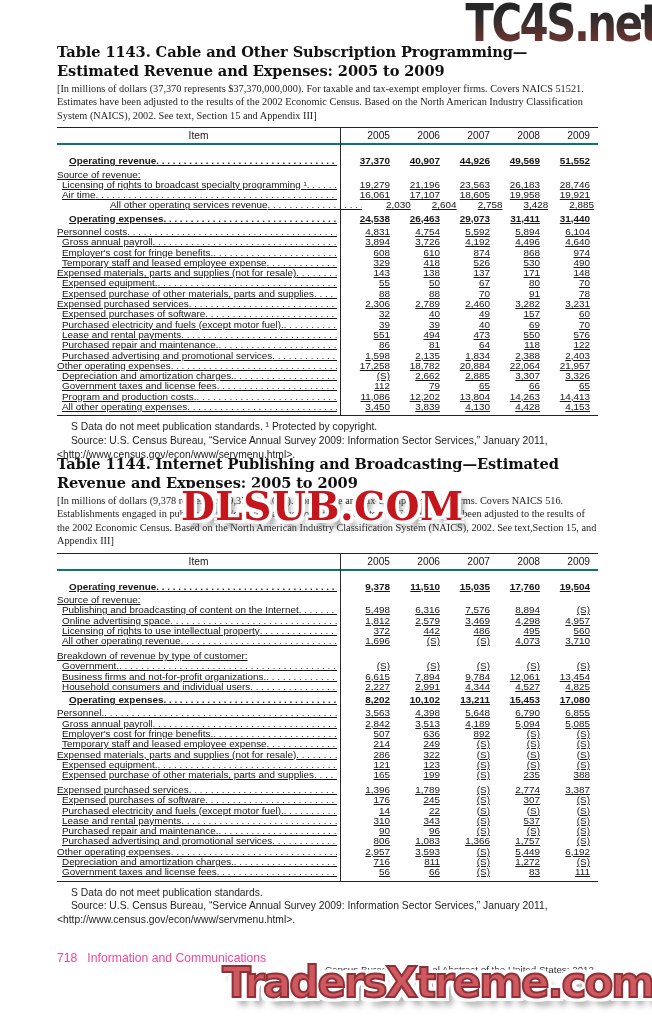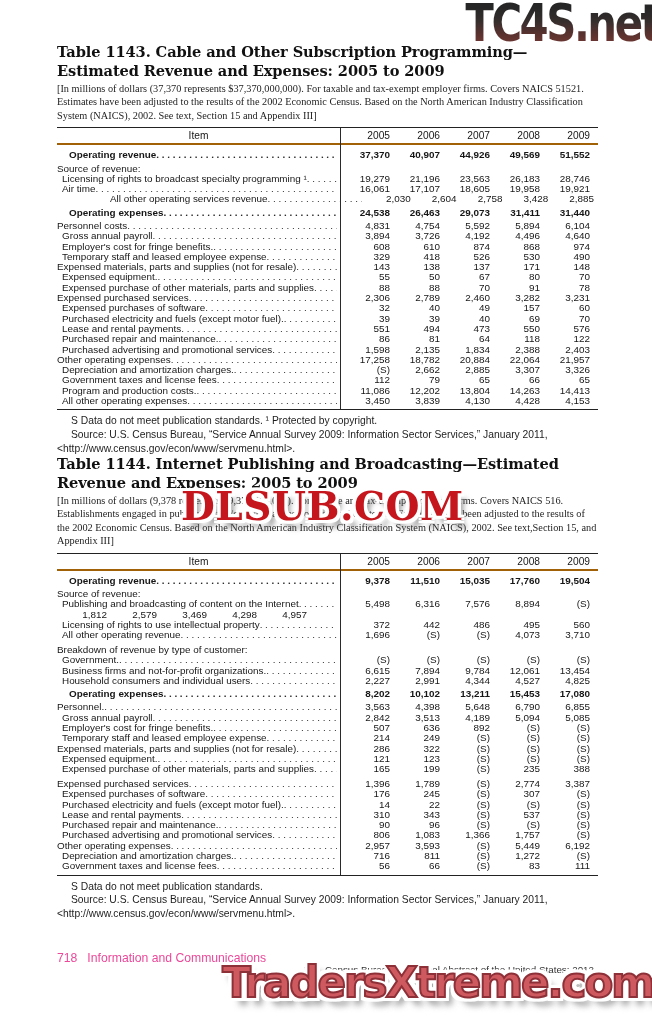--- a/index.html
+++ b/index.html
@@ -18,24 +18,24 @@
   .intro { margin-top:2px; font-size:10.3px; line-height:13.4px; color:#1d1d1d;font-family:Liberation Serif, serif; }
 
   .stat-table {
     position:relative; margin-top:5px;
     border-top:1.5px solid #222; border-bottom:1.7px solid #222;
     font-size:9.9px; color:#161616;
   }
   .stat-table::before {
     content:""; position:absolute; left:283px; top:0; bottom:0; width:1px; background:#2a2a2a;
   }
-  .thead { display:flex; border-bottom:2px solid #a16207; padding:2px 4px 2px 0; font-size:10.2px; }
+  .thead { display:flex; border-bottom:2px solid #0f766e; padding:2px 4px 2px 0; font-size:10.2px; }
   .thead .item-h { width:283px; text-align:center; }
   .thead .yh { width:50px; text-align:right; }
-  .tbody { padding:2px 0 3px 0; }
+  .tbody { padding:8px 0 3px 0;text-decoration:underline; }
   .trow { display:flex; align-items:baseline; line-height:10.3px; padding-right:4px; }
   .trow .lbl { width:283px; display:flex; align-items:baseline; overflow:hidden; padding-right:3px; }
   .trow .ltext { white-space:nowrap; }
   .trow .dots { flex:1; overflow:hidden; white-space:nowrap; color:#2b2b2b; }
   .trow .dots::after { content:" . . . . . . . . . . . . . . . . . . . . . . . . . . . . . . . . . . . . . . . . . . . . . . . . . . . . . . . . . . . . . . . . . . . ."; }
   .trow .val { width:50px; text-align:right; white-space:nowrap; }
   .trow.b { font-weight:bold; padding-top:3px; padding-bottom:3px; }
   .trow.g { padding-top:4.5px; }
 
   .footnote { margin-top:4px; font-size:10.3px; line-height:13.6px; color:#1d1d1d; }
@@ -409,20 +409,24 @@
               <span class="ltext">Publishing and broadcasting of content on the Internet</span>
               <span class="dots"></span>
             </div>
             <div class="val">5,498</div>
             <div class="val">6,316</div>
             <div class="val">7,576</div>
             <div class="val">8,894</div>
             <div class="val">(S)</div>
           </div>
           <div class="trow">
+            <div class="lbl" style="padding-left: 5px;">
+              <span class="ltext">Online advertising space</span>
+              <span class="dots"></span>
+            </div>
             <div class="val">1,812</div>
             <div class="val">2,579</div>
             <div class="val">3,469</div>
             <div class="val">4,298</div>
             <div class="val">4,957</div>
           </div>
           <div class="trow">
             <div class="lbl" style="padding-left: 5px;">
               <span class="ltext">Licensing of rights to use intellectual property</span>
               <span class="dots"></span>

